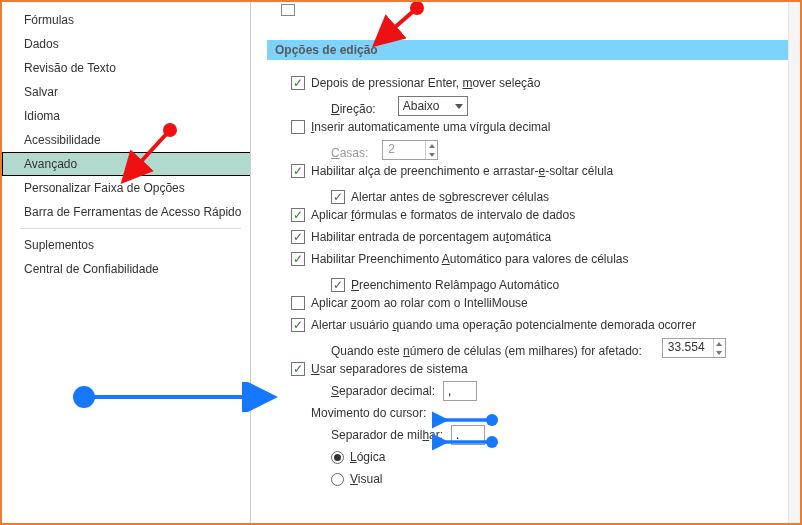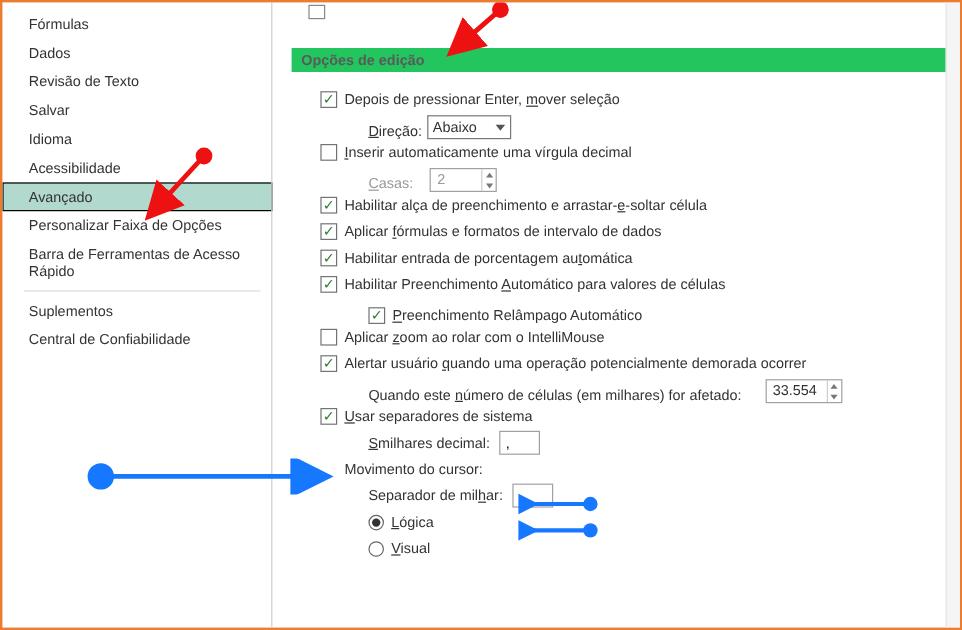--- a/index.html
+++ b/index.html
@@ -12,21 +12,21 @@
   }
   .frame {
     width: 802px; height: 525px;
     border: 2px solid #ec7c30;
     position: relative;
     display: flex;
     overflow: hidden;
   }
   
   .sidebar {
-    width: 225px;
+    width: 249px;
     padding: 6px 0 0 0;
     position: relative;
     border-radius: 13px;
   }
   .sidebar-item {
     padding: 5px 0 5px 22px;
     cursor: default;
   }
   .sidebar-item.selected {
     background: #b2d9ce;
@@ -56,21 +56,21 @@
     width: 14px; height: 12px;
     border: 1px solid #888;
     background: #fff;
     position: absolute;
     left: 30px; top: 2px;
   }
   .section-hdr {
     position: absolute;
     left: 16px; right: 6px; top: 38px;
     height: 20px;
-    background: #22c55e;
+    background: #7dd3fc;
     font-weight: bold;
     color: #5a5a5a;
     padding: 3px 0 0 8px;
   }
   .options {
     position: absolute;
     left: 40px; right: 6px; top: 70px;
   }
   .row {
     display: flex;
@@ -116,21 +116,21 @@
     font: inherit;
     padding: 0 4px;
   }
   .select {
     width: 70px; height: 20px;
     border: 1px solid #777;
     display: inline-flex;
     align-items: center;
     justify-content: space-between;
     padding: 0 4px;
-    margin-left: 4px;
+    margin-left: 22px;
     background: #fff;
   }
   .caret {
     width: 0; height: 0;
     border-left: 4px solid transparent;
     border-right: 4px solid transparent;
     border-top: 5px solid #555;
   }
   .spin {
     width: 56px; height: 20px;
@@ -238,20 +238,24 @@
               <span class="ad"></span>
             </span>
         </span>
       </div>
 
       <div class="row">
         <span class="cb checked"></span>
         <span class="lbl"><span>Habilitar alça de preenchimento e arrastar-</span><span class="u-h">e</span><span>-soltar célula</span></span>
       </div>
 
+      <div class="row indent1">
+        <span class="cb checked"></span>
+        <span class="lbl"><span>Alertar antes de s</span><span class="u-h">o</span><span>brescrever células</span></span>
+      </div>
 
 
       <div class="row">
         <span class="cb checked"></span>
         <span class="lbl"><span>Aplicar </span><span class="u-h">f</span><span>órmulas e formatos de intervalo de dados</span></span>
       </div>
 
       <div class="row">
         <span class="cb checked"></span>
         <span class="lbl"><span>Habilitar entrada de porcentagem au</span><span class="u-h">t</span><span>omática</span></span>
@@ -287,21 +291,21 @@
             </span>
         </span>
       </div>
 
       <div class="row">
         <span class="cb checked"></span>
         <span class="lbl"><span class="u-h">U</span><span>sar separadores de sistema</span></span>
       </div>
 
       <div class="row indent2">
-        <span class="lbl"><span class="u-h">S</span><span>milhares decimal:</span></span>
+        <span class="lbl"><span class="u-h">S</span><span>eparador decimal:</span></span>
         <input class="txt-input sep-input" style="margin-left: 8px;" value=",">
       </div>
 
       <div class="row" style="padding-left:20px;">
         <span class="lbl">Movimento do cursor:</span>
       </div>
 
       <div class="row indent2">
         <span class="lbl"><span>Separador de mil</span><span class="u-h">h</span><span>ar:</span></span>
         <input class="txt-input sep-input" style="margin-left: 8px;" value=".">

